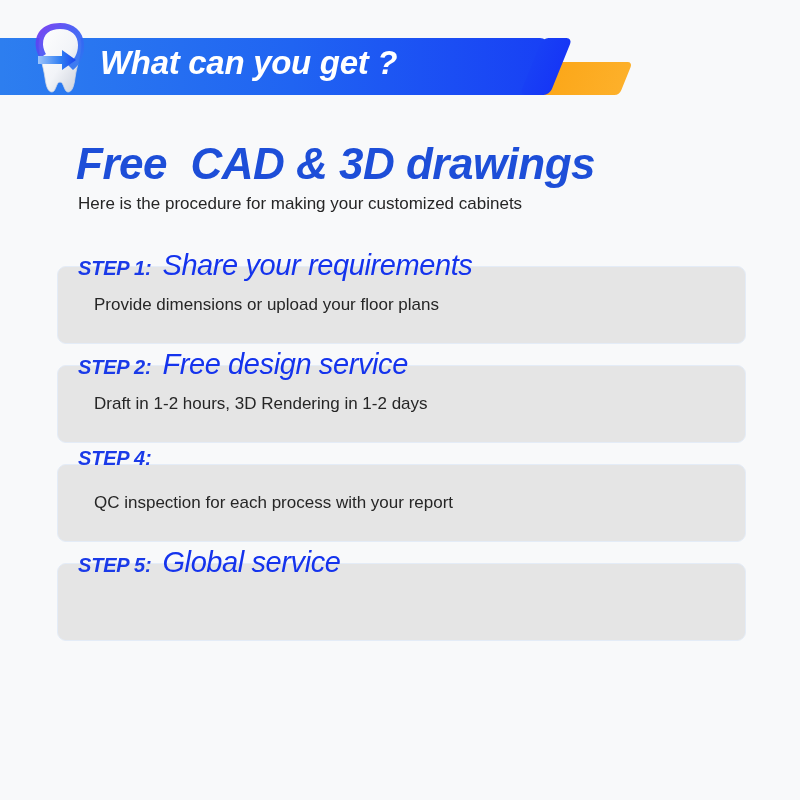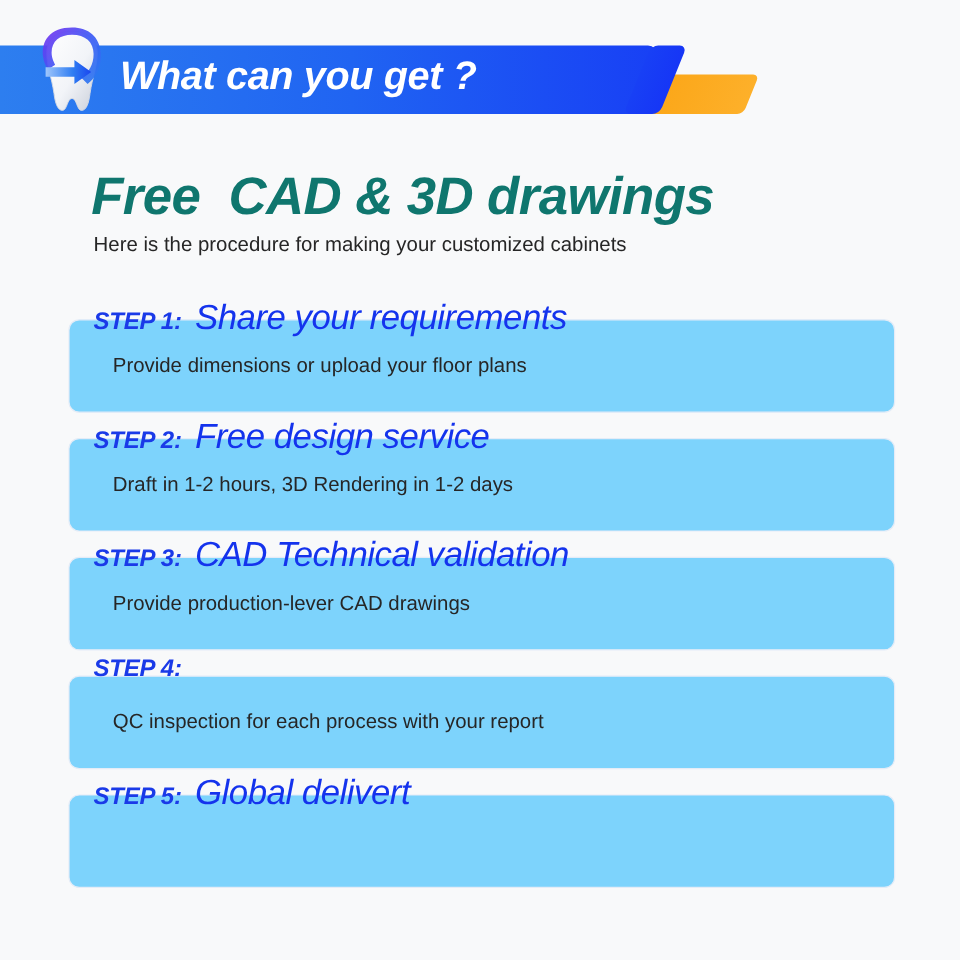--- a/index.html
+++ b/index.html
@@ -78,21 +78,21 @@
   }
 
   
   .headline {
     position: absolute;
     left: 76px;
     top: 139px;
     font-size: 44px;
     font-weight: bold;
     font-style: italic;
-    color: #0f766e;
+    color: #1d4ed8;
     letter-spacing: -0.5px;
     white-space: pre;
   }
   .subhead {
     position: absolute;
     left: 78px;
     top: 194px;
     font-size: 17px;
     color: #262626;
     white-space: nowrap;
@@ -102,21 +102,21 @@
   .steps {
     position: absolute;
     left: 57px;
     top: 266px;
     width: 689px;
   }
   .step-card {
     position: relative;
     height: 78px;
     margin-bottom: 21px;
-    background: #7dd3fc;
+    background: #e5e5e5;
     border: 1px solid #e4ecf7;
     border-radius: 9px;
     box-sizing: border-box;
   }
   .step-head {
     position: absolute;
     left: 20px;
     top: -18px;
     display: flex;
     align-items: baseline;
@@ -193,35 +193,28 @@
   </div>
 
   <div class="step-card">
     <div class="step-head">
       <span class="step-label">STEP 2:</span>
       <span class="step-title">Free design service</span>
     </div>
     <div class="step-desc">Draft in 1-2 hours, 3D Rendering in 1-2 days</div>
   </div>
 
-  <div class="step-card">
-    <div class="step-head">
-      <span class="step-label">STEP 3:</span>
-      <span class="step-title">CAD Technical validation</span>
-    </div>
-    <div class="step-desc">Provide production-lever CAD drawings</div>
-  </div>
 
   <div class="step-card">
     <div class="step-head">
       <span class="step-label">STEP 4:</span>
     </div>
     <div class="step-desc">QC inspection for each process with your report</div>
   </div>
 
   <div class="step-card">
     <div class="step-head">
       <span class="step-label">STEP 5:</span>
-      <span class="step-title">Global delivert</span>
+      <span class="step-title">Global service</span>
     </div>
   </div>
 
 </div>
 
 </body></html>

